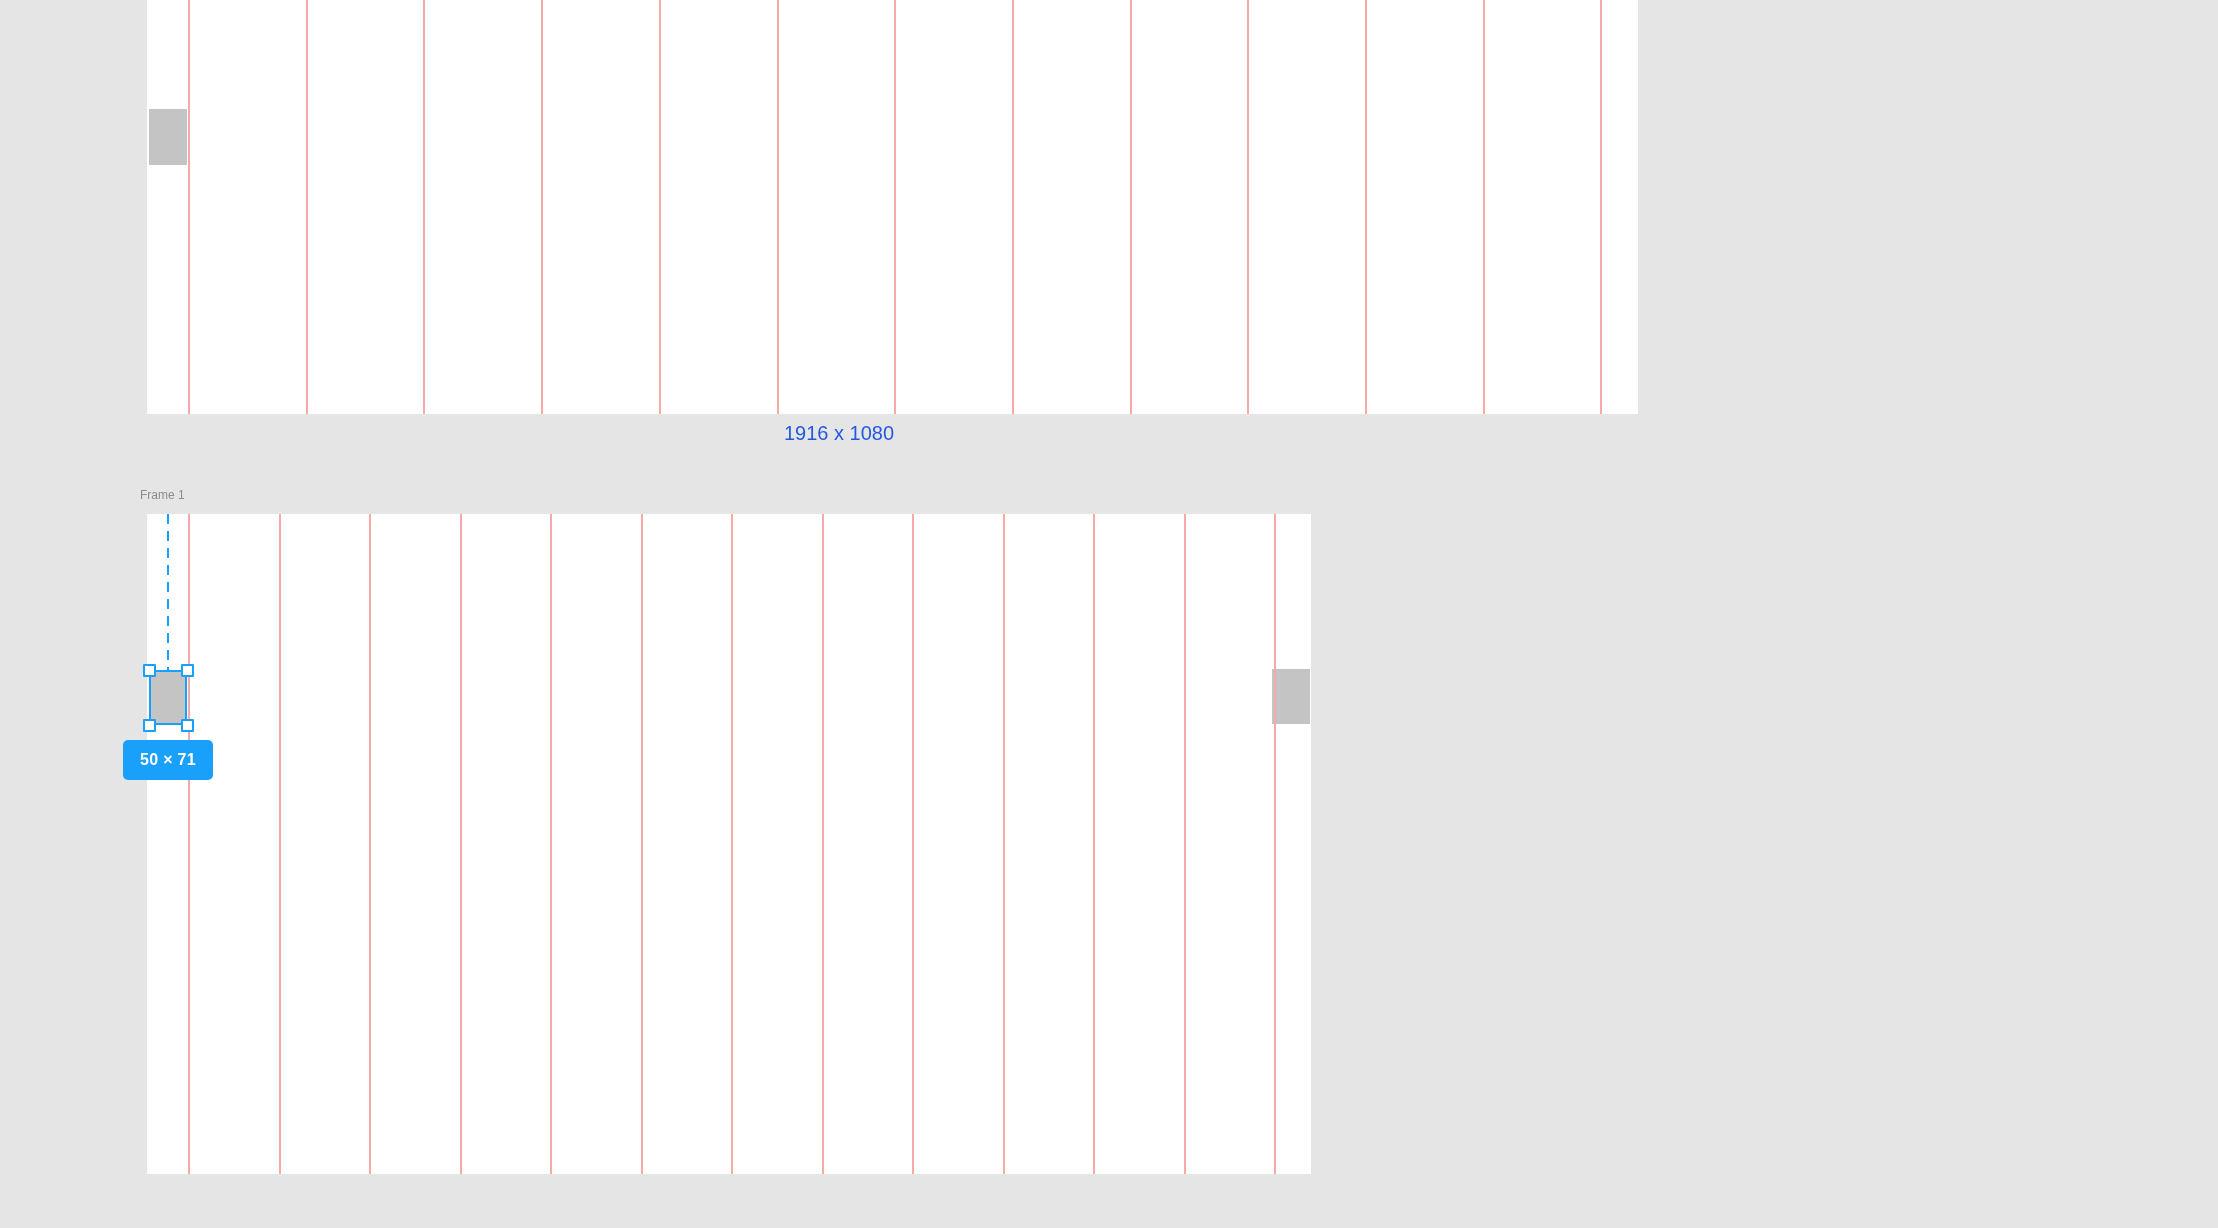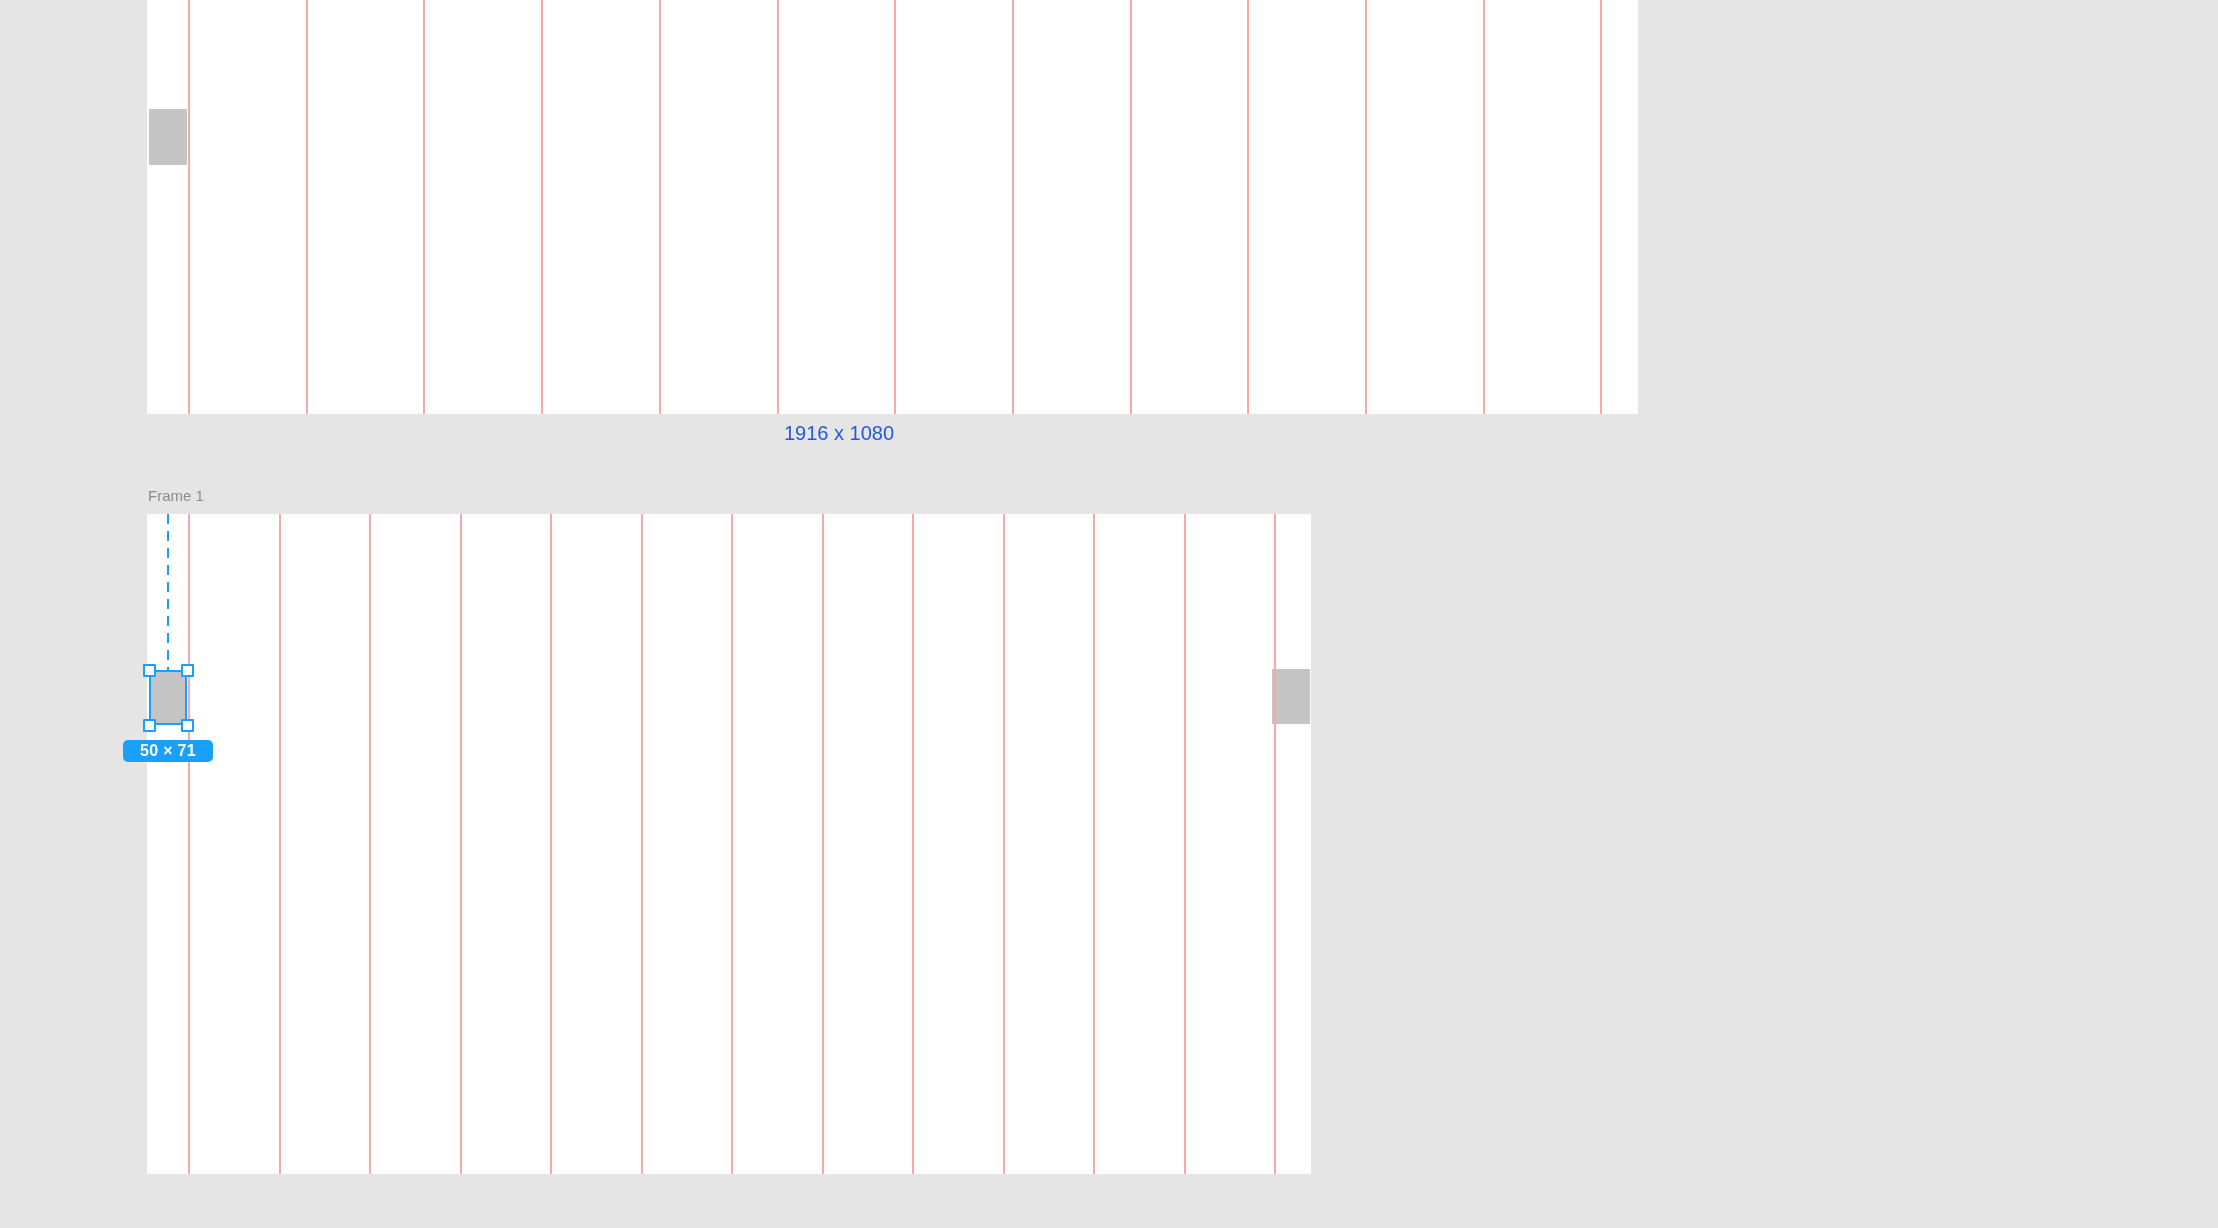--- a/index.html
+++ b/index.html
@@ -96,34 +96,34 @@
     left: 784px;
     top: 421px;
     font-size: 20px;
     line-height: 24px;
     color: var(--dimension-link-blue, #2458e0);
     white-space: nowrap;
     z-index: 5;
   }
   .frame1-label {
     position: absolute;
-    left: 148px;
+    left: 140px;
     top: 486px;
-    font-size: 15px;
+    font-size: 12px;
     line-height: 19px;
     color: var(--frame-label-gray, #8c8c8c);
     white-space: nowrap;
     z-index: 5;
   }
   .size-badge {
     position: absolute;
     left: 123px;
     top: 740px;
     width: 90px;
-    height: 22px;
+    height: 40px;
     background: var(--selection-blue, #18a0fb);
     border-radius: 5px;
     display: flex;
     align-items: center;
     justify-content: center;
     z-index: 6;
   }
   .size-badge span {
     color: var(--badge-text, #ffffff);
     font-size: 16px;

